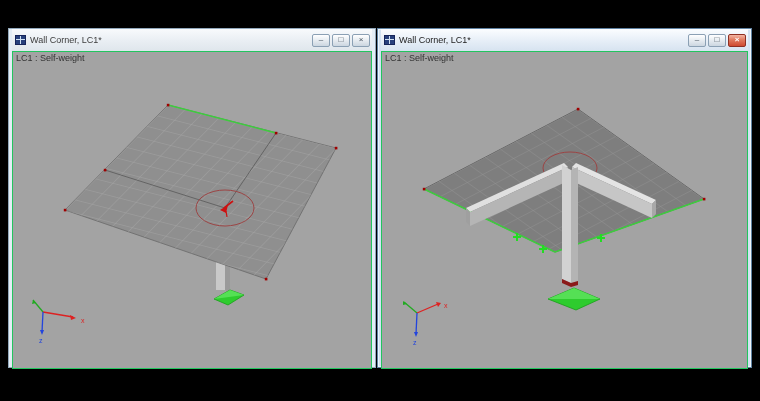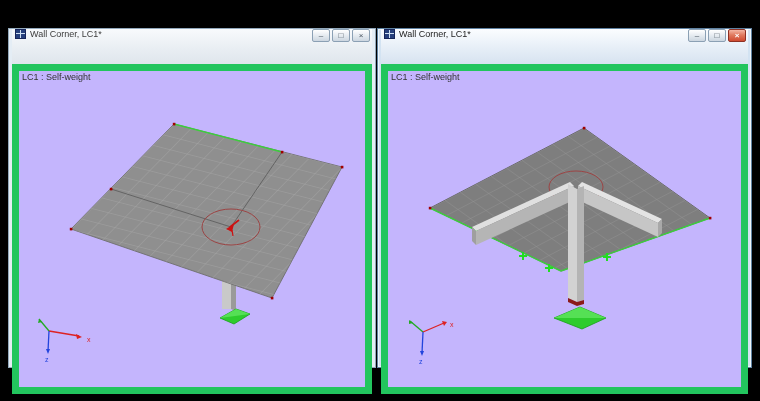--- a/index.html
+++ b/index.html
@@ -11,21 +11,21 @@
   .mdi-window{
     position:absolute;top:28px;height:340px;
     box-sizing:border-box;
     border:1px solid #7d97ad;
     padding:0 3px 3px 3px;
     background:#dce8f3;
   }
   .mdi-window.inactive{left:8px;width:368px;border-color:#93a9bc;background:#e4edf5;}
   .mdi-window.active{left:377px;width:375px;border-color:#5f82a2;background:#d3e3f2;box-shadow:inset 0 0 0 1px #eef5fb;}
   .titlebar{
-    height:35px;display:flex;align-items:flex-start;
+    height:22px;display:flex;align-items:center;
     font-size:9px;color:#3c3c3c;
     padding:0 1px;
   }
   .inactive .titlebar{background:linear-gradient(#f8fafc,#e9eef3 55%,#dfe6ec);}
   .active .titlebar{background:linear-gradient(#fbfdff,#e6eef7 55%,#d7e3f0);color:#222;}
   .win-icon{
     width:11px;height:10px;margin:0 4px 0 2px;flex:0 0 auto;
     background:#27407c;
     border:1px solid #16255a;
     box-sizing:border-box;position:relative;
@@ -43,22 +43,22 @@
     padding:0;cursor:default;
   }
   .win-btn.close-active{
     border-color:#8e3023;
     background:linear-gradient(#f4b6a4,#e07a5f 45%,#cf4a30);
     color:#fff;font-weight:bold;
   }
   .client{
     position:relative;
     height:316px;
-    background:#c4b5fd;
-    border:7px solid #22c55e;
+    background:#a3a3a3;
+    border:1px solid #22c55e;
     overflow:hidden;
   }
   .lc-label{
     position:absolute;left:3px;top:1px;
     font-size:9px;color:#333;z-index:5;
   }
   svg.scene{position:absolute;left:0;top:0;}
   text.axis-label{font-family:"Liberation Sans", sans-serif;font-size:7px;}
 </style>
 </head>

